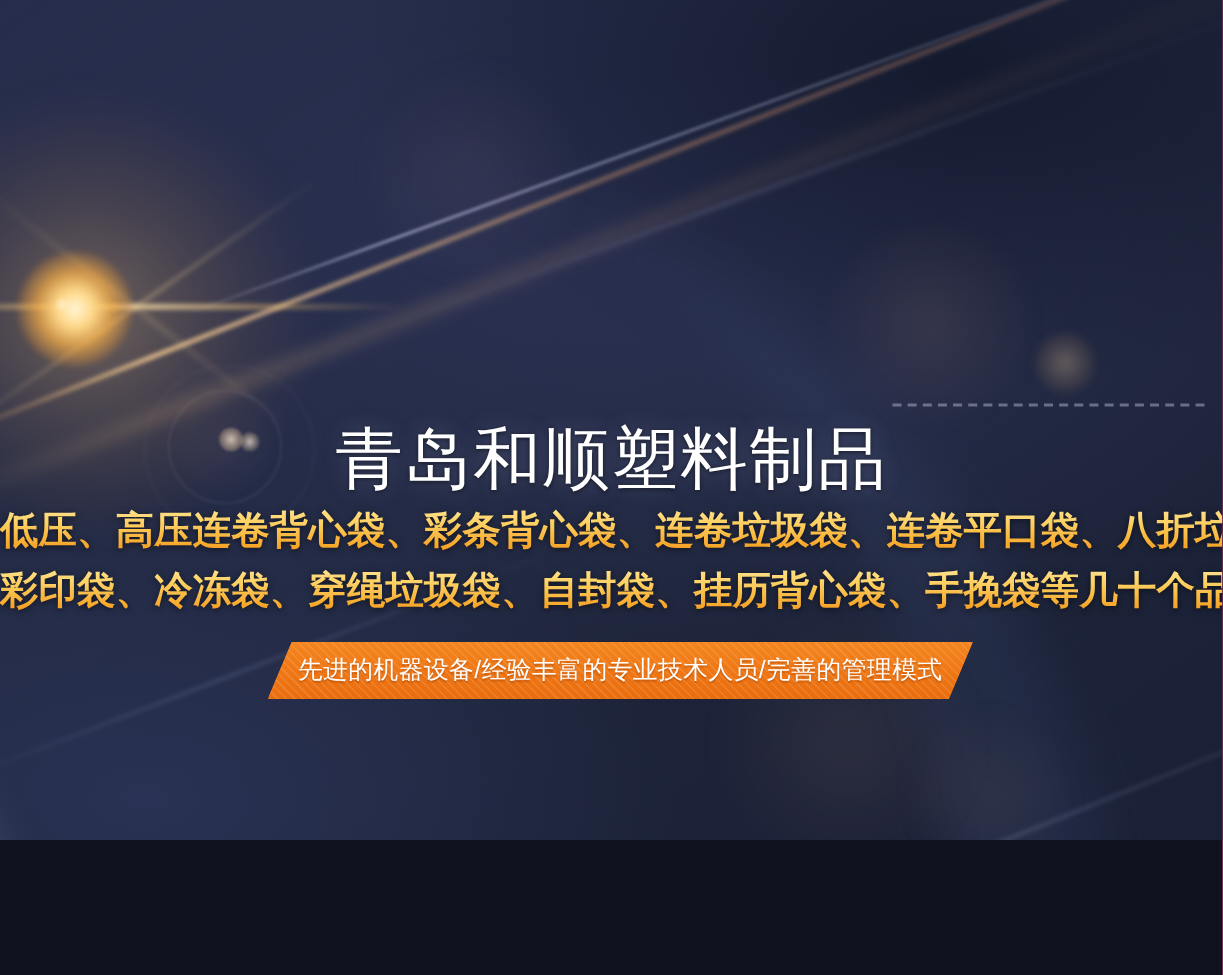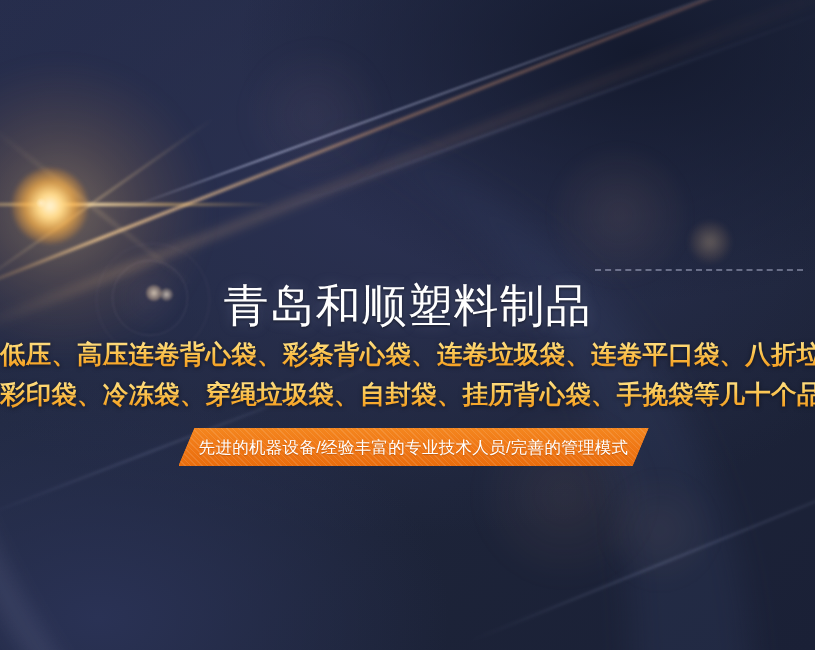--- a/index.html
+++ b/index.html
@@ -8,21 +8,21 @@
     padding: 0;
     background: #10131f;
   }
   body {
     font-family: "Liberation Sans", "DejaVu Sans", sans-serif;
   }
 
   #banner {
     position: relative;
     width: 815px;
-    height: 650px;
+    height: 560px;
     overflow: hidden;
     background: #ec4899;
   }
 
   
   .bg-base {
     position: absolute;
     inset: 0;
     background:
       radial-gradient(ellipse 70% 55% at 78% 8%,   #141a2e 0%, rgba(20,26,46,0) 70%),

